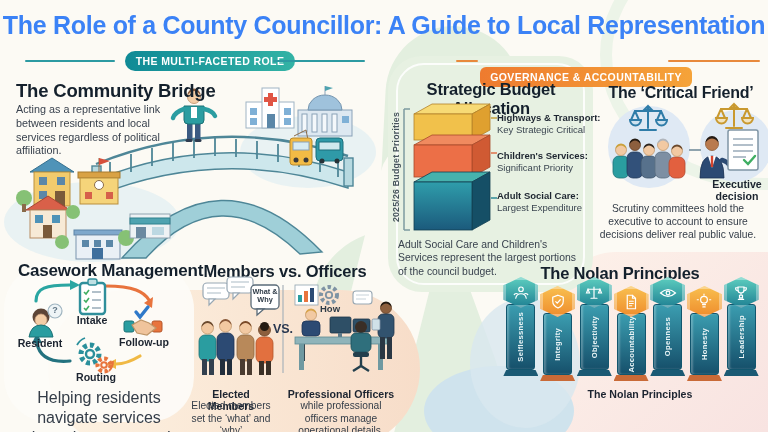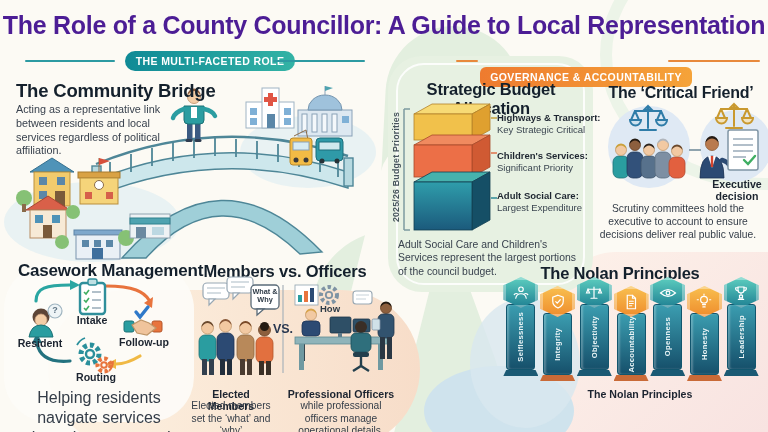--- a/index.html
+++ b/index.html
@@ -16,21 +16,21 @@
   .bg-peach{left:48px;top:290px;width:372px;height:158px;background:linear-gradient(90deg,#fdf2e2,#f7ddc9);border-radius:80px;}
   .bg-whitecurve{left:348px;top:138px;width:76px;height:340px;background:#fcfaf4;border-radius:60px;transform:rotate(14deg);}
   .bg-rightpink{left:556px;top:252px;width:212px;height:180px;background:linear-gradient(135deg,#fdf1e9,#f8e3e1);border-radius:60px 0 0 0;}
   .bg-blueblob{left:424px;top:366px;width:150px;height:90px;background:#cfe3ed;border-radius:50%;}
   .bg-nolanblue{left:470px;top:298px;width:110px;height:130px;background:#d8e7ef;border-radius:50%;opacity:.8;}
   .bg-casework{left:4px;top:264px;width:190px;height:158px;background:#fdfcf8;border-radius:45px;opacity:.9;}
   .bg-budget{left:388px;top:56px;width:205px;height:236px;background:#e7f1e2;border-radius:34px;}
   .bg-budget-line{left:396px;top:63px;width:189px;height:222px;border:2px solid rgba(255,255,255,.85);border-radius:28px;}
 
   
-  .title{left:0;top:11px;width:768px;text-align:center;font-size:25px;font-weight:800;color:#4c1d95;letter-spacing:-.3px;}
+  .title{left:0;top:11px;width:768px;text-align:center;font-size:25px;font-weight:800;color:#3b82f6;letter-spacing:-.3px;}
   .pill{height:20px;border-radius:10px;color:#fff;font-size:10.5px;font-weight:700;letter-spacing:.4px;
         display:flex;align-items:center;justify-content:center;}
   .pill-teal{left:117px;top:51px;width:170px;background:linear-gradient(90deg,#0f8a96,#33b3a5);margin-left:8px;}
   .pill-orange{left:480px;top:67px;width:212px;background:linear-gradient(90deg,#ee7b2f,#f5a339);border-radius:6px;}
   .hline{height:2px;border-radius:1px;}
   .l-tl{left:25px;top:60px;width:90px;background:#2c9aa2;}
   .l-tr{left:273px;top:60px;width:92px;background:#2c9aa2;}
   .l-ol{left:456px;top:60px;width:22px;background:#e8893c;}
   .l-or{left:668px;top:60px;width:92px;background:#e8893c;}
 

